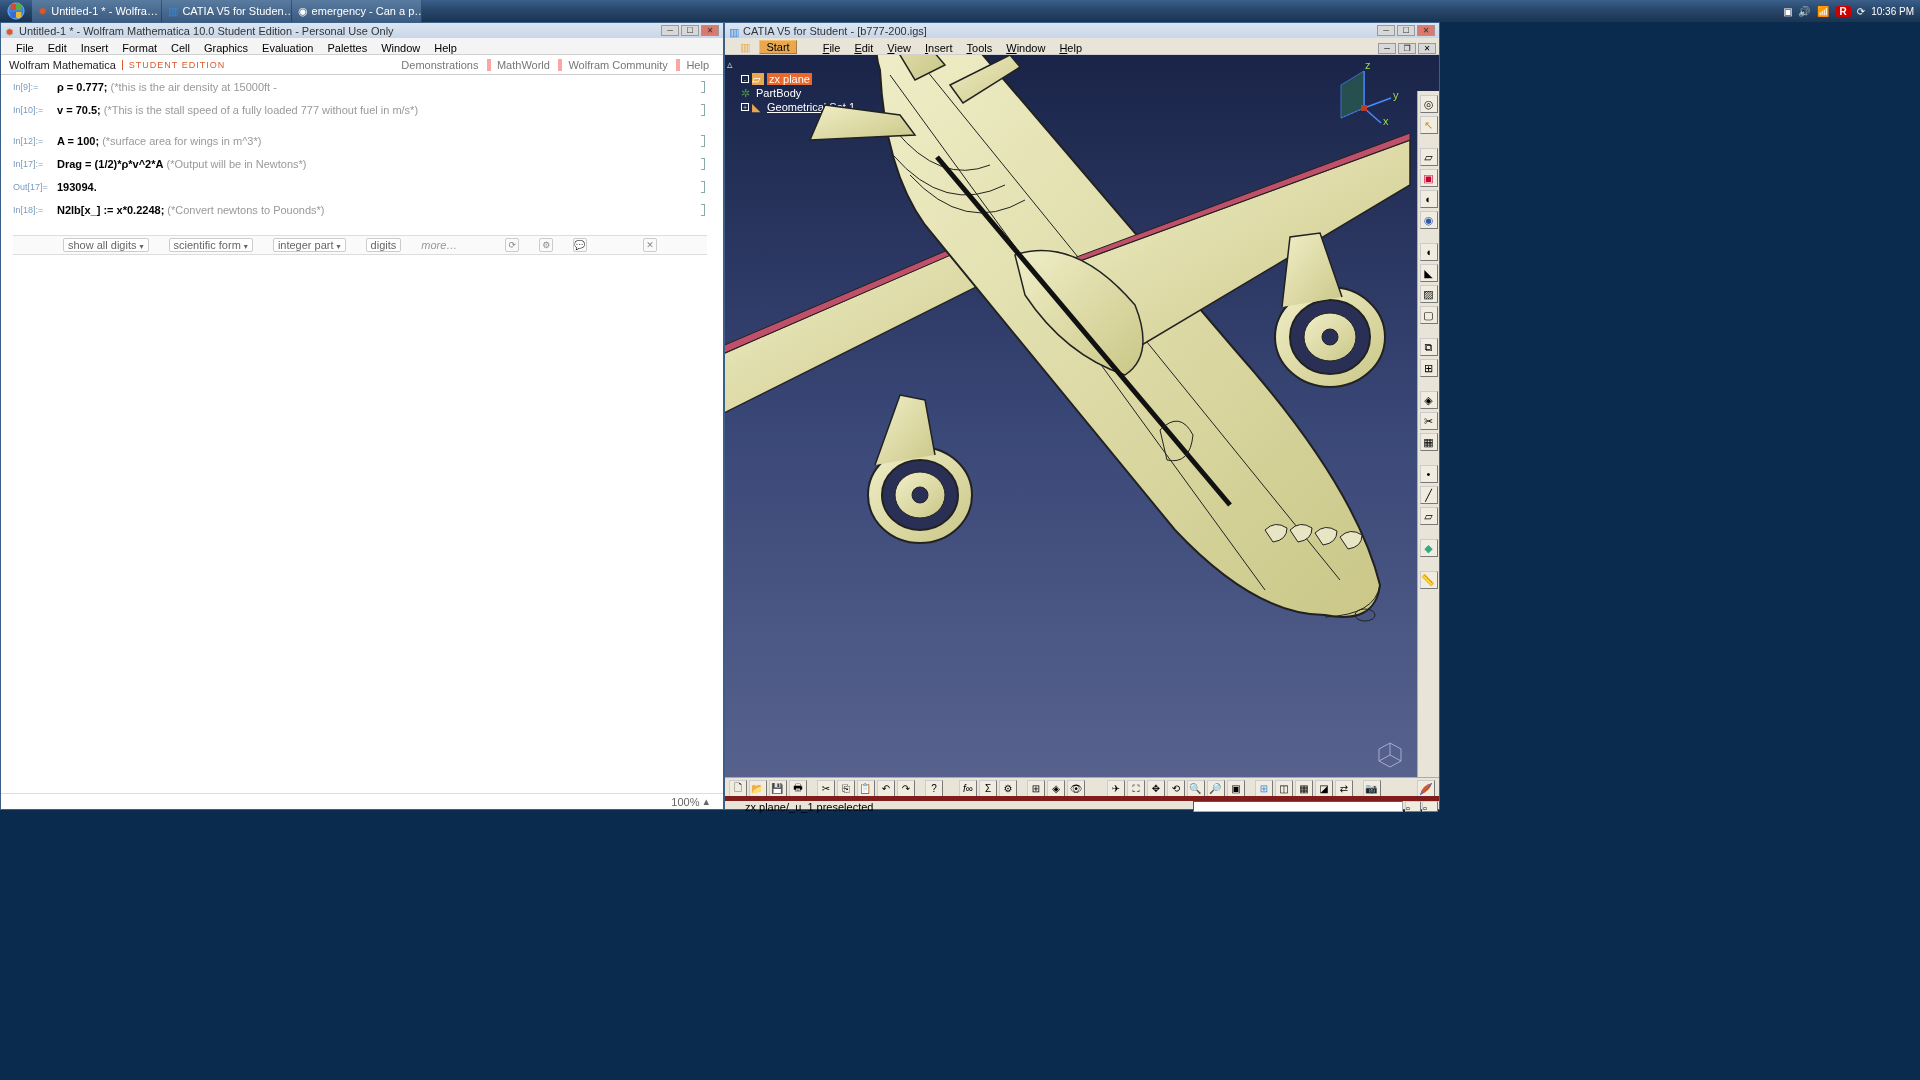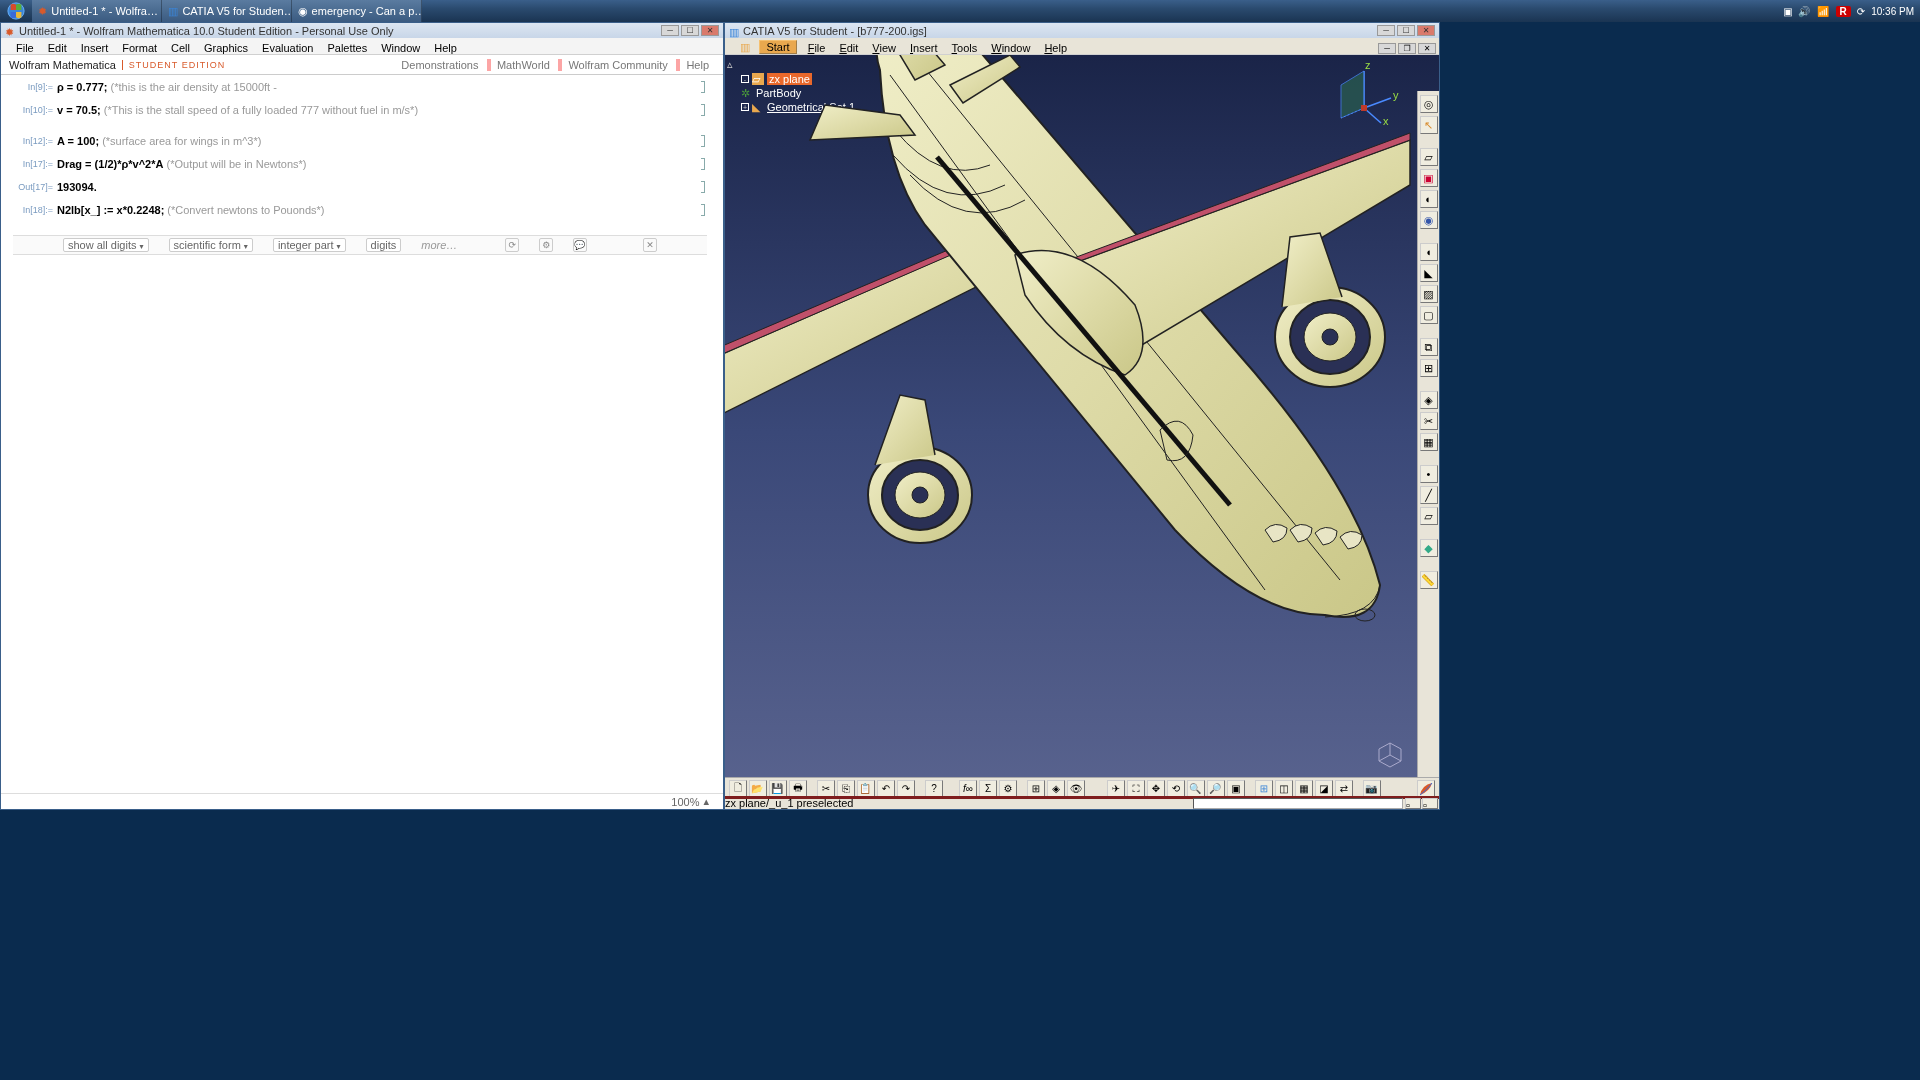--- a/index.html
+++ b/index.html
@@ -28,47 +28,47 @@
 
 .wolfram-hdr{height:20px;border-bottom:1px solid #ccc;display:flex;align-items:center;padding:0 8px}
 .wolfram-logo{font-family:Georgia,serif;font-size:13px;color:#222}
 .wolfram-logo .it{}
 .student-ed{color:#d85a2b;font-size:9px;letter-spacing:1px;margin-left:6px;border-left:1px solid #d85a2b;padding-left:6px}
 .wolfram-links{margin-left:auto;font-size:9px;color:#777}
 .wolfram-links span{padding:0 6px;border-left:4px solid #fca5a5}
 .wolfram-links span:first-child{border:none}
 .notebook{flex:1;overflow:auto;padding:6px 16px 6px 12px;position:relative;font-family:"Courier New",monospace;font-size:11px;color:#333}
 .cell{display:flex;margin-bottom:3px;position:relative}
-.cell .label{width:40px;text-align:right;color:#7a9bc0;font-size:9px;flex-shrink:0;padding-top:1px}
+.cell .label{width:40px;text-align:left;color:#7a9bc0;font-size:9px;flex-shrink:0;padding-top:1px}
 .cell .content{flex:1;padding-left:4px}
 .cell .content .bold{font-weight:bold;color:#000}
 .cell .content .comment{color:#999}
 .bracket{position:absolute;right:2px;top:0;bottom:0;width:4px;border-right:1px solid #8aa;border-top:1px solid #8aa;border-bottom:1px solid #8aa}
 .suggest-bar{display:flex;align-items:center;gap:20px;padding:2px 50px;border-top:1px solid #ddd;border-bottom:1px solid #ddd;background:#fafafa;font-size:10px}
 .suggest-bar .chip{border:1px solid #ccc;padding:0 4px;border-radius:2px;background:#fff;color:#666}
 .suggest-bar .more{color:#999;font-style:italic}
 .suggest-bar .ic{width:14px;height:14px;border:1px solid #ccc;border-radius:2px;display:flex;align-items:center;justify-content:center;color:#888;font-size:9px}
 .math-footer{margin-top:auto;height:16px;display:flex;align-items:center;justify-content:flex-end;padding-right:14px;font-size:10px;color:#666;border-top:1px solid #ddd}
 
 #catia .menubar{background:#e8e4d8}
-#catia .menubar .start{background:#e9a84e;border:1px outset #f5c070;padding:0 6px;margin-right:4px}
+#catia .menubar .start{background:#e9a84e;border:1px outset #f5c070;padding:0 6px;margin-right:19px}
 .catia-body{flex:1;display:flex;position:relative;background:linear-gradient(#1a2448,#3a4878 50%,#5a648f);overflow:hidden}
 .tree{position:absolute;top:2px;left:2px;width:170px;color:#fff;font-size:10px}
 .tree-row{display:flex;align-items:center;gap:3px;padding:1px 0}
 .tree-row .ti{width:12px;height:12px;display:inline-block}
 .tree-row.sel span.lbl{background:#e9682b;color:#fff;padding:0 2px}
 .tree-row .ul{text-decoration:underline}
 .catia-right-tb{position:absolute;top:36px;right:0;width:22px;bottom:26px;background:#e8e4d8;border-left:1px solid #aaa;display:flex;flex-direction:column;align-items:center;padding-top:4px;gap:3px}
 .catia-right-tb .tbtn{width:18px;height:18px;border:1px outset #ccc;background:#f0ede0;display:flex;align-items:center;justify-content:center}
 .catia-right-tb .sep{height:8px}
 .axis-gizmo{position:absolute;top:8px;right:40px;width:70px;height:70px}
 .catia-btm-tb{position:absolute;bottom:10px;left:0;right:0;height:22px;background:#e8e4d8;border-top:1px solid #aaa;display:flex;align-items:center;padding:0 4px;gap:2px}
 .catia-btm-tb .tbtn{width:18px;height:18px;border:1px outset #ccc;background:#f0ede0;display:flex;align-items:center;justify-content:center;font-size:10px}
 .catia-btm-tb .sep{width:6px}
-.catia-status{position:absolute;bottom:0;left:0;right:0;height:13px;background:#e8e4d8;border-top:3px solid #7f1d1d;font-size:10px;padding-left:0;display:flex;align-items:flex-end}
+.catia-status{position:absolute;bottom:0;left:0;right:0;height:13px;background:#e8e4d8;border-top:5px solid #7f1d1d;font-size:10px;padding-left:20px;display:flex;align-items:flex-start}
 .catia-status .inp{margin-left:auto;width:210px;height:11px;background:#fff;border:1px inset #aaa;margin-right:2px}
 .catia-status .sb{width:16px;height:11px;border:1px outset #ccc;background:#f0ede0;margin-right:1px}
 .viewcube{position:absolute;bottom:40px;right:34px;width:30px;height:30px}
 
 .plane-svg{position:absolute;top:-80px;left:-10px;width:720px;height:700px}
 </style>
 </head>
 <body>
 
 <div class="taskbar">

